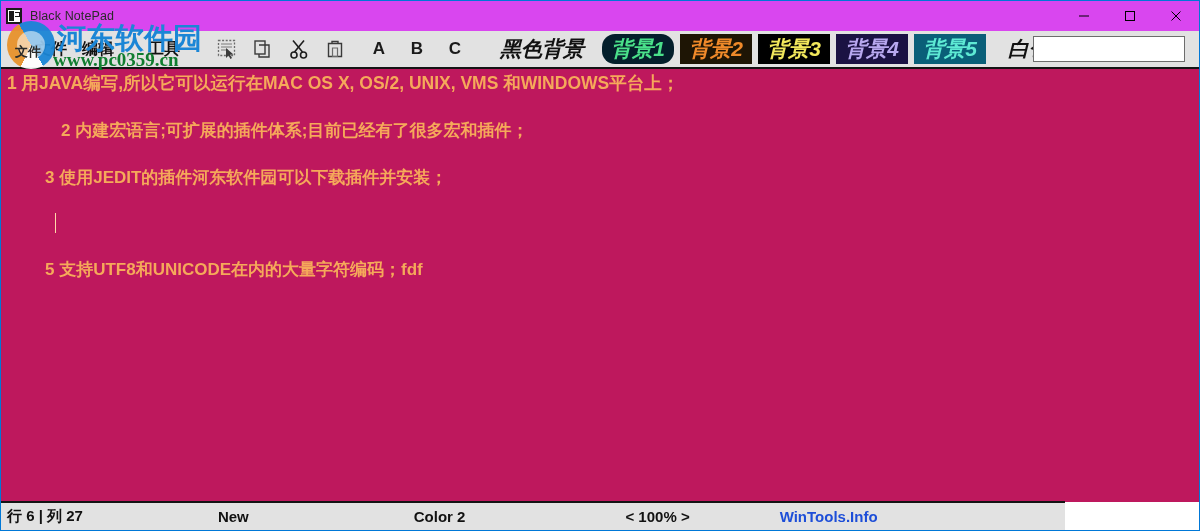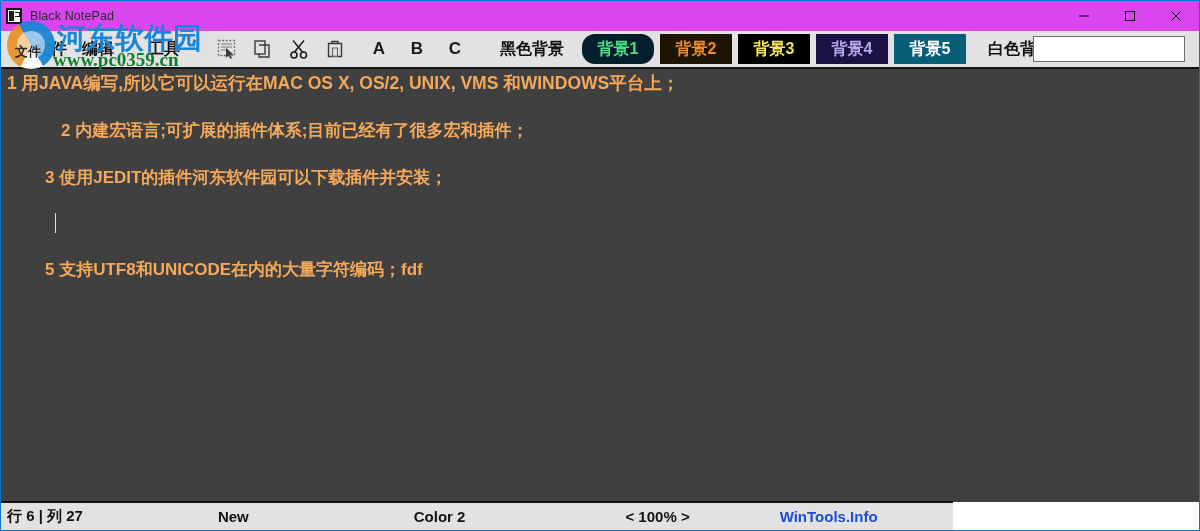--- a/index.html
+++ b/index.html
@@ -94,24 +94,25 @@
   .letter-btns { display: flex; align-items: center; margin-left: 26px; gap: 24px;}
   .letter-btn {
     font-size: 17px; font-weight: bold; color: #1a1a1a;
     width: 14px; text-align: center;
   }
 
   .bg-btns { display: flex; align-items: center; margin-left: 30px; gap: 6px; }
   .bg-btn {
     height: 30px; min-width: 72px;
     display: flex; align-items: center; justify-content: center;
-    font-size: 16px; font-weight: bold;
+    font-size: 21px; font-weight: bold;
     padding: 0 8px;
     box-sizing: border-box;
     white-space: nowrap;
+    font-style: italic;
   }
   .bg-btn.plain { background: transparent; color: #111; min-width: 0; margin-right: 4px;}
   .bg-btn.white-btn { background: transparent; color: #111; margin-left: 8px;}
 
   .topfield {
     position: absolute; right: 14px; top: 5px;
     width: 152px; height: 26px;
     background: #ffffff;
     border: 1px solid #6d6d6d;
     box-sizing: border-box;
@@ -141,21 +142,21 @@
     display: inline-block;
     width: 1px; height: 20px;
     background: #ffd9a8;
     vertical-align: -4px;
     margin-left: 10px;
   }
 
   
   .statusbar {
     position: absolute; left: 0; bottom: 0;
-    width: 952px; height: 29px;
+    width: 1064px; height: 29px;
     background: #e2e2e2;
     border-top: 2px solid #141414;
     box-sizing: border-box;
     display: flex; align-items: center;
   }
   .status-cell {
     font-size: 15px; font-weight: bold; color: #111;
     white-space: nowrap;
   }
   .st-pos   { margin-left: 6px; }
@@ -282,28 +283,28 @@
       <div class="letter-btn">B</div>
       <div class="letter-btn">C</div>
     </div>
 
     <div class="bg-btns">
       <div class="bg-btn plain">黑色背景</div>
       <div class="bg-btn" id="bg1" style="background: rgb(4, 31, 43); color: rgb(74, 224, 138); border-radius: 13px;">背景1</div>
       <div class="bg-btn" id="bg2" style="background: rgb(30, 21, 5); color: rgb(240, 138, 42);">背景2</div>
       <div class="bg-btn" id="bg3" style="background: rgb(0, 0, 0); color: rgb(242, 232, 92);">背景3</div>
       <div class="bg-btn" id="bg4" style="background: rgb(27, 18, 67); color: rgb(184, 168, 239);">背景4</div>
-      <div class="bg-btn" id="bg5" style="background: rgb(10, 95, 120); color: #ffffff;">背景5</div>
+      <div class="bg-btn" id="bg5" style="background: rgb(10, 95, 120); color: #5eead4;">背景5</div>
       <div class="bg-btn white-btn">白色背景</div>
     </div>
 
     <input class="topfield" type="text" value="" style="">
   </div>
 
-  <div class="editor" style="background: #404040;">
+  <div class="editor" style="background: #be185d;">
     <div class="line line-1" style="color: rgb(245, 169, 90);">1 用JAVA编写,所以它可以运行在MAC OS X, OS/2, UNIX, VMS 和WINDOWS平台上；</div>
     <div class="line line-2" style="color: rgb(245, 169, 90);">2 内建宏语言;可扩展的插件体系;目前已经有了很多宏和插件；</div>
     <div class="line line-3" style="color: rgb(245, 169, 90);">3 使用JEDIT的插件河东软件园可以下载插件并安装；</div>
     <div class="line line-4" style="color: rgb(245, 169, 90);">
       <span class="caret"></span>
     </div>
     <div class="line line-5" style="color: rgb(245, 169, 90);">5 支持UTF8和UNICODE在内的大量字符编码；fdf</div>
   </div>
 
   <div class="statusbar">

